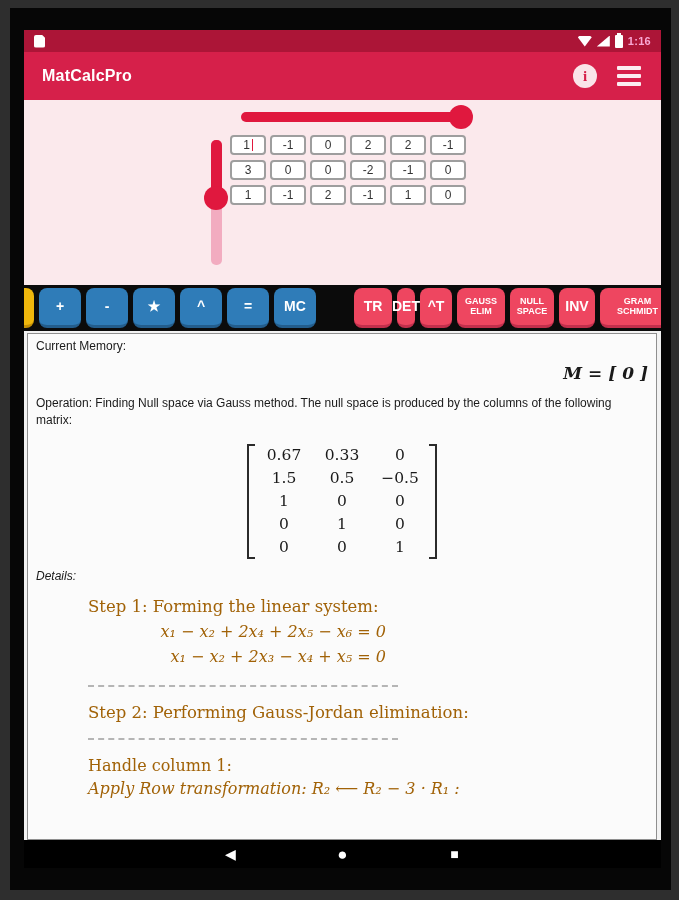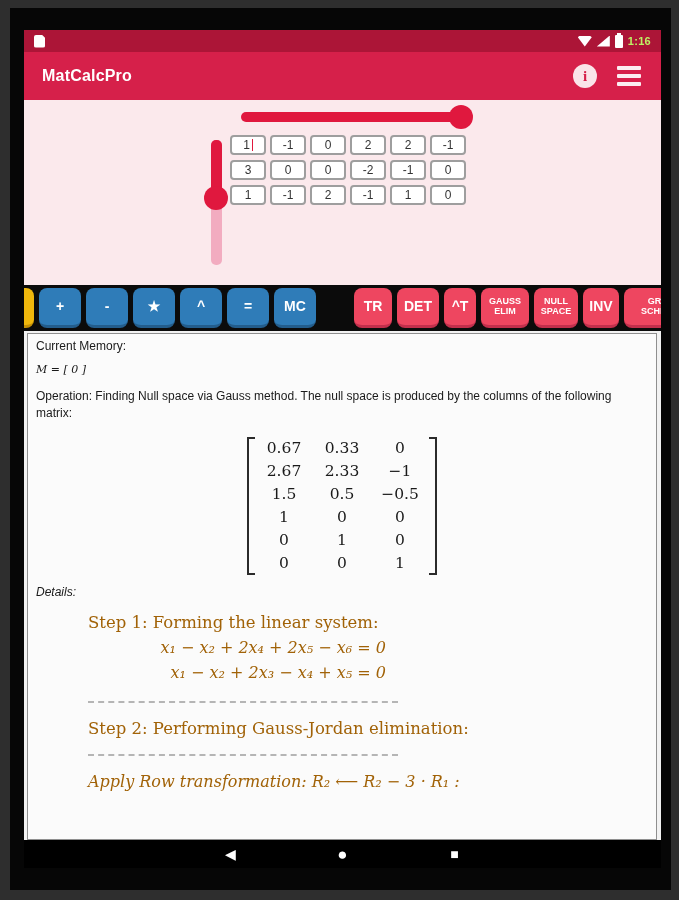--- a/index.html
+++ b/index.html
@@ -5,21 +5,21 @@
   html,body{margin:0;padding:0;background:#222;}
   *{box-sizing:border-box;}
   .device{position:relative;width:679px;height:900px;background:#2e2e2e;overflow:hidden;
           font-family:"Liberation Sans",sans-serif;}
   .bezel{position:absolute;left:10px;top:8px;right:8px;bottom:10px;background:#060606;}
   .screen{position:absolute;left:24px;top:30px;width:637px;height:838px;background:#f2f2f2;
           display:flex;flex-direction:column;overflow:hidden;}
 
   
   .status-bar{height:22px;background:var(--c-status,#AC1537);display:flex;align-items:center;
-              padding:0 10px;color:#bef264;flex:0 0 auto;}
+              padding:0 10px;color:#f9a8d4;flex:0 0 auto;}
   .sb-left{display:flex;align-items:center;gap:6px;}
   .sb-right{margin-left:auto;display:flex;align-items:center;gap:5px;}
   .notif-icon{width:11px;height:13px;background:#fff;border-radius:2px;
               clip-path:polygon(0 0,70% 0,100% 25%,100% 100%,0 100%);}
   .wifi-icon{width:14px;height:11px;background:#fff;clip-path:polygon(50% 100%,0 15%,15% 0,85% 0,100% 15%);}
   .cell-icon{width:13px;height:11px;background:#fff;clip-path:polygon(100% 0,100% 100%,0 100%);}
   .batt-icon{width:8px;height:13px;background:#fff;border-radius:1px;position:relative;}
   .batt-icon:before{content:"";position:absolute;top:-2px;left:2px;width:4px;height:2px;background:#fff;}
   .sb-time{font-size:11px;font-weight:bold;letter-spacing:.3px;}
 
@@ -61,22 +61,22 @@
   .tb-btn.blue{background:var(--c-blue,#2F7CB8);border-bottom:3px solid #235d8c;}
   .tb-btn.red{background:var(--c-red,#EE4660);border-bottom:3px solid #c22f4c;}
   .tb-btn.yellow{background:var(--c-yellow,#EFB70C);border-bottom:3px solid #c49005;margin-left:-16px;}
   .tb-btn.small-label{font-size:9px;padding:0 3px;}
 
   
   .content{flex:1 1 auto;position:relative;background:#f2f2f2;overflow:hidden;}
   .result-panel{position:absolute;left:3px;right:4px;top:2px;bottom:0;background:#fbfbfb;
                 border:1px solid #8f8f8f;padding:5px 8px;overflow:hidden;
                 font-size:12px;color:#1a1a1a;}
-  .memory-value{text-align:left;font-family:"DejaVu Serif","DejaVu Sans",serif;font-style:italic;
-                font-size:11px;margin:10px 0 12px;}
+  .memory-value{text-align:right;font-family:"DejaVu Serif","DejaVu Sans",serif;font-style:italic;
+                font-size:17px;margin:10px 0 12px;font-weight:bold;}
   .op-text{line-height:1.45;max-width:610px;}
   .math{font-family:"DejaVu Serif","DejaVu Sans",serif;color:#a16207;}
   .ns-matrix-wrap{display:flex;justify-content:center;margin:14px 0 10px;}
   .bracket{width:8px;}
   .bracket.l{border:2px solid #2b2b2b;border-right:none;}
   .bracket.r{border:2px solid #2b2b2b;border-left:none;}
   .ns-matrix{border-collapse:collapse;}
   .ns-matrix td{width:58px;height:23px;text-align:center;font-size:15.5px;
                 font-family:"DejaVu Serif","DejaVu Sans",serif;}
   .details-label{margin-top:10px;font-style:italic;}
@@ -160,21 +160,21 @@
 
     <div class="toolbar">
         <div class="tb-btn yellow" style="width: 26px;"></div>
         <div class="tb-btn blue" style="width: 42px;">+</div>
         <div class="tb-btn blue" style="width: 42px;">-</div>
         <div class="tb-btn blue" style="width: 42px;">★</div>
         <div class="tb-btn blue" style="width: 42px;">^</div>
         <div class="tb-btn blue" style="width: 42px;">=</div>
         <div class="tb-btn blue" style="width: 42px;">MC</div>
         <div class="tb-btn red" style="width: 38px; margin-left: 33px;">TR</div>
-        <div class="tb-btn red" style="width: 42px;">DET</div>
+        <div class="tb-btn red" style="width: 18px;">DET</div>
         <div class="tb-btn red" style="width: 32px;">^T</div>
         <div class="tb-btn red small-label" style="width: 48px;">GAUSS ELIM</div>
         <div class="tb-btn red small-label" style="width: 44px;">NULL SPACE</div>
         <div class="tb-btn red" style="width: 36px;">INV</div>
         <div class="tb-btn red small-label" style="width: 75px;">GRAM SCHMIDT</div>
       </div>
 
     <div class="content">
       <div class="result-panel">
         <div>Current Memory:</div>
@@ -184,25 +184,20 @@
         <div class="ns-matrix-wrap">
           <div class="bracket l"></div>
           <table class="ns-matrix">
               <tbody>
                 <tr>
                   <td>0.67</td>
                   <td>0.33</td>
                   <td>0</td>
                 </tr>
                 <tr>
-                  <td>2.67</td>
-                  <td>2.33</td>
-                  <td>−1</td>
-                </tr>
-                <tr>
                   <td>1.5</td>
                   <td>0.5</td>
                   <td>−0.5</td>
                 </tr>
                 <tr>
                   <td>1</td>
                   <td>0</td>
                   <td>0</td>
                 </tr>
                 <tr>
@@ -227,20 +222,21 @@
             <div>x₁ − x₂ + 2x₄ + 2x₅ − x₆ = 0</div>
             <div>x₁ − x₂ + 2x₃ − x₄ + x₅ = 0</div>
           </div>
 
         <div class="dash-sep"></div>
 
         <div class="step-title math">Step 2: Performing Gauss-Jordan elimination:</div>
 
         <div class="dash-sep"></div>
 
+        <div class="plain-math-line math">Handle column 1:</div>
         <div class="plain-math-line math" style="font-style:italic">Apply Row transformation: R₂ ⟵ R₂ − 3 · R₁ :</div>
 
       </div>
     </div>
 
     <div class="nav-bar">
       <div class="nav-ic">◀</div>
       <div class="nav-ic home">●</div>
       <div class="nav-ic">■</div>
     </div>

